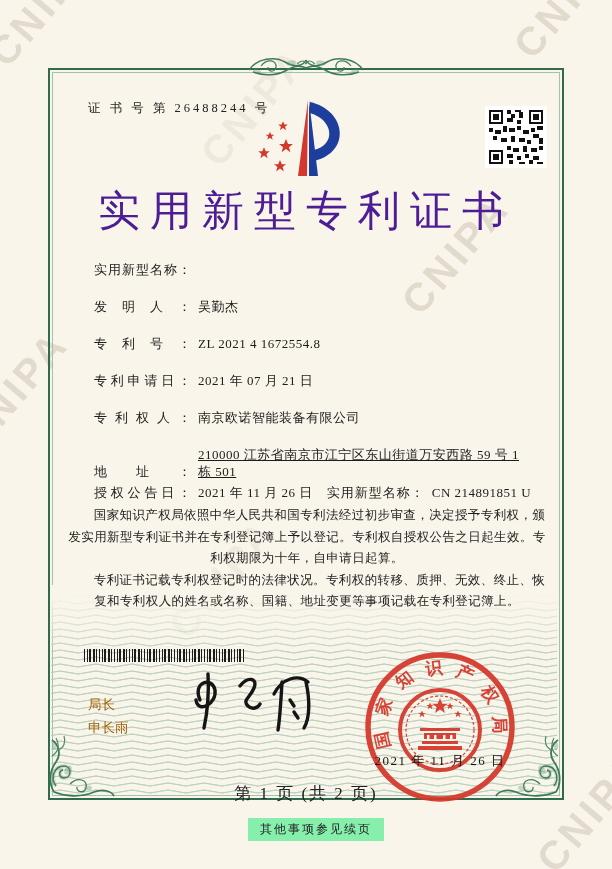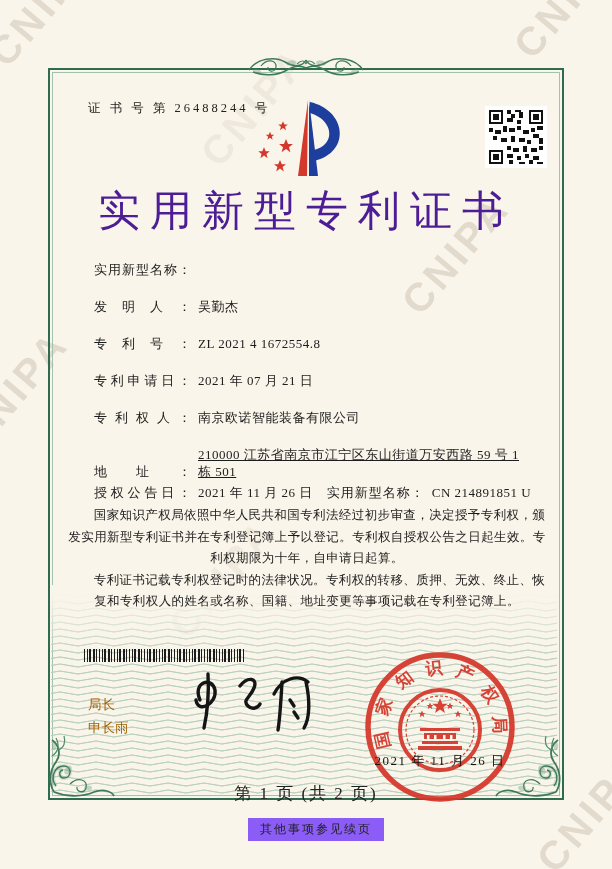--- a/index.html
+++ b/index.html
@@ -49,21 +49,21 @@
   .director{position:absolute;left:88px;top:693px;
     font-family:"Liberation Sans","DejaVu Sans",sans-serif;
     font-size:13.5px;line-height:23px;color:#a16207;}
   .sign{position:absolute;left:182px;top:666px;width:138px;height:82px;}
   .seal{position:absolute;left:363px;top:650px;width:154px;height:154px;}
   .seal-date{position:absolute;left:350px;top:752px;width:180px;text-align:center;
     font-size:13px;letter-spacing:1.5px;color:#161616;z-index:5;}
   .footer-page{position:absolute;left:0;right:0;top:782px;text-align:center;
     font-size:17px;letter-spacing:2px;color:#222;}
   .footer-note-wrap{position:absolute;left:0;right:0;top:818px;text-align:center;}
-  .footer-note{display:inline-block;background:#8b5cf6;padding:3px 12px;
+  .footer-note{display:inline-block;background:#86efac;padding:3px 12px;
     font-size:12px;letter-spacing:2px;color:#222;margin-left:20px;}
   .orn-top{position:absolute;left:247px;top:50px;width:118px;height:38px;}
   .orn-bl{position:absolute;left:44px;top:726px;width:76px;height:74px;}
   .orn-br{position:absolute;left:490px;top:726px;width:76px;height:74px;}
 </style>
 </head>
 <body>
 
 <svg width="0" height="0" style="position:absolute" aria-hidden="true">
   <defs>

